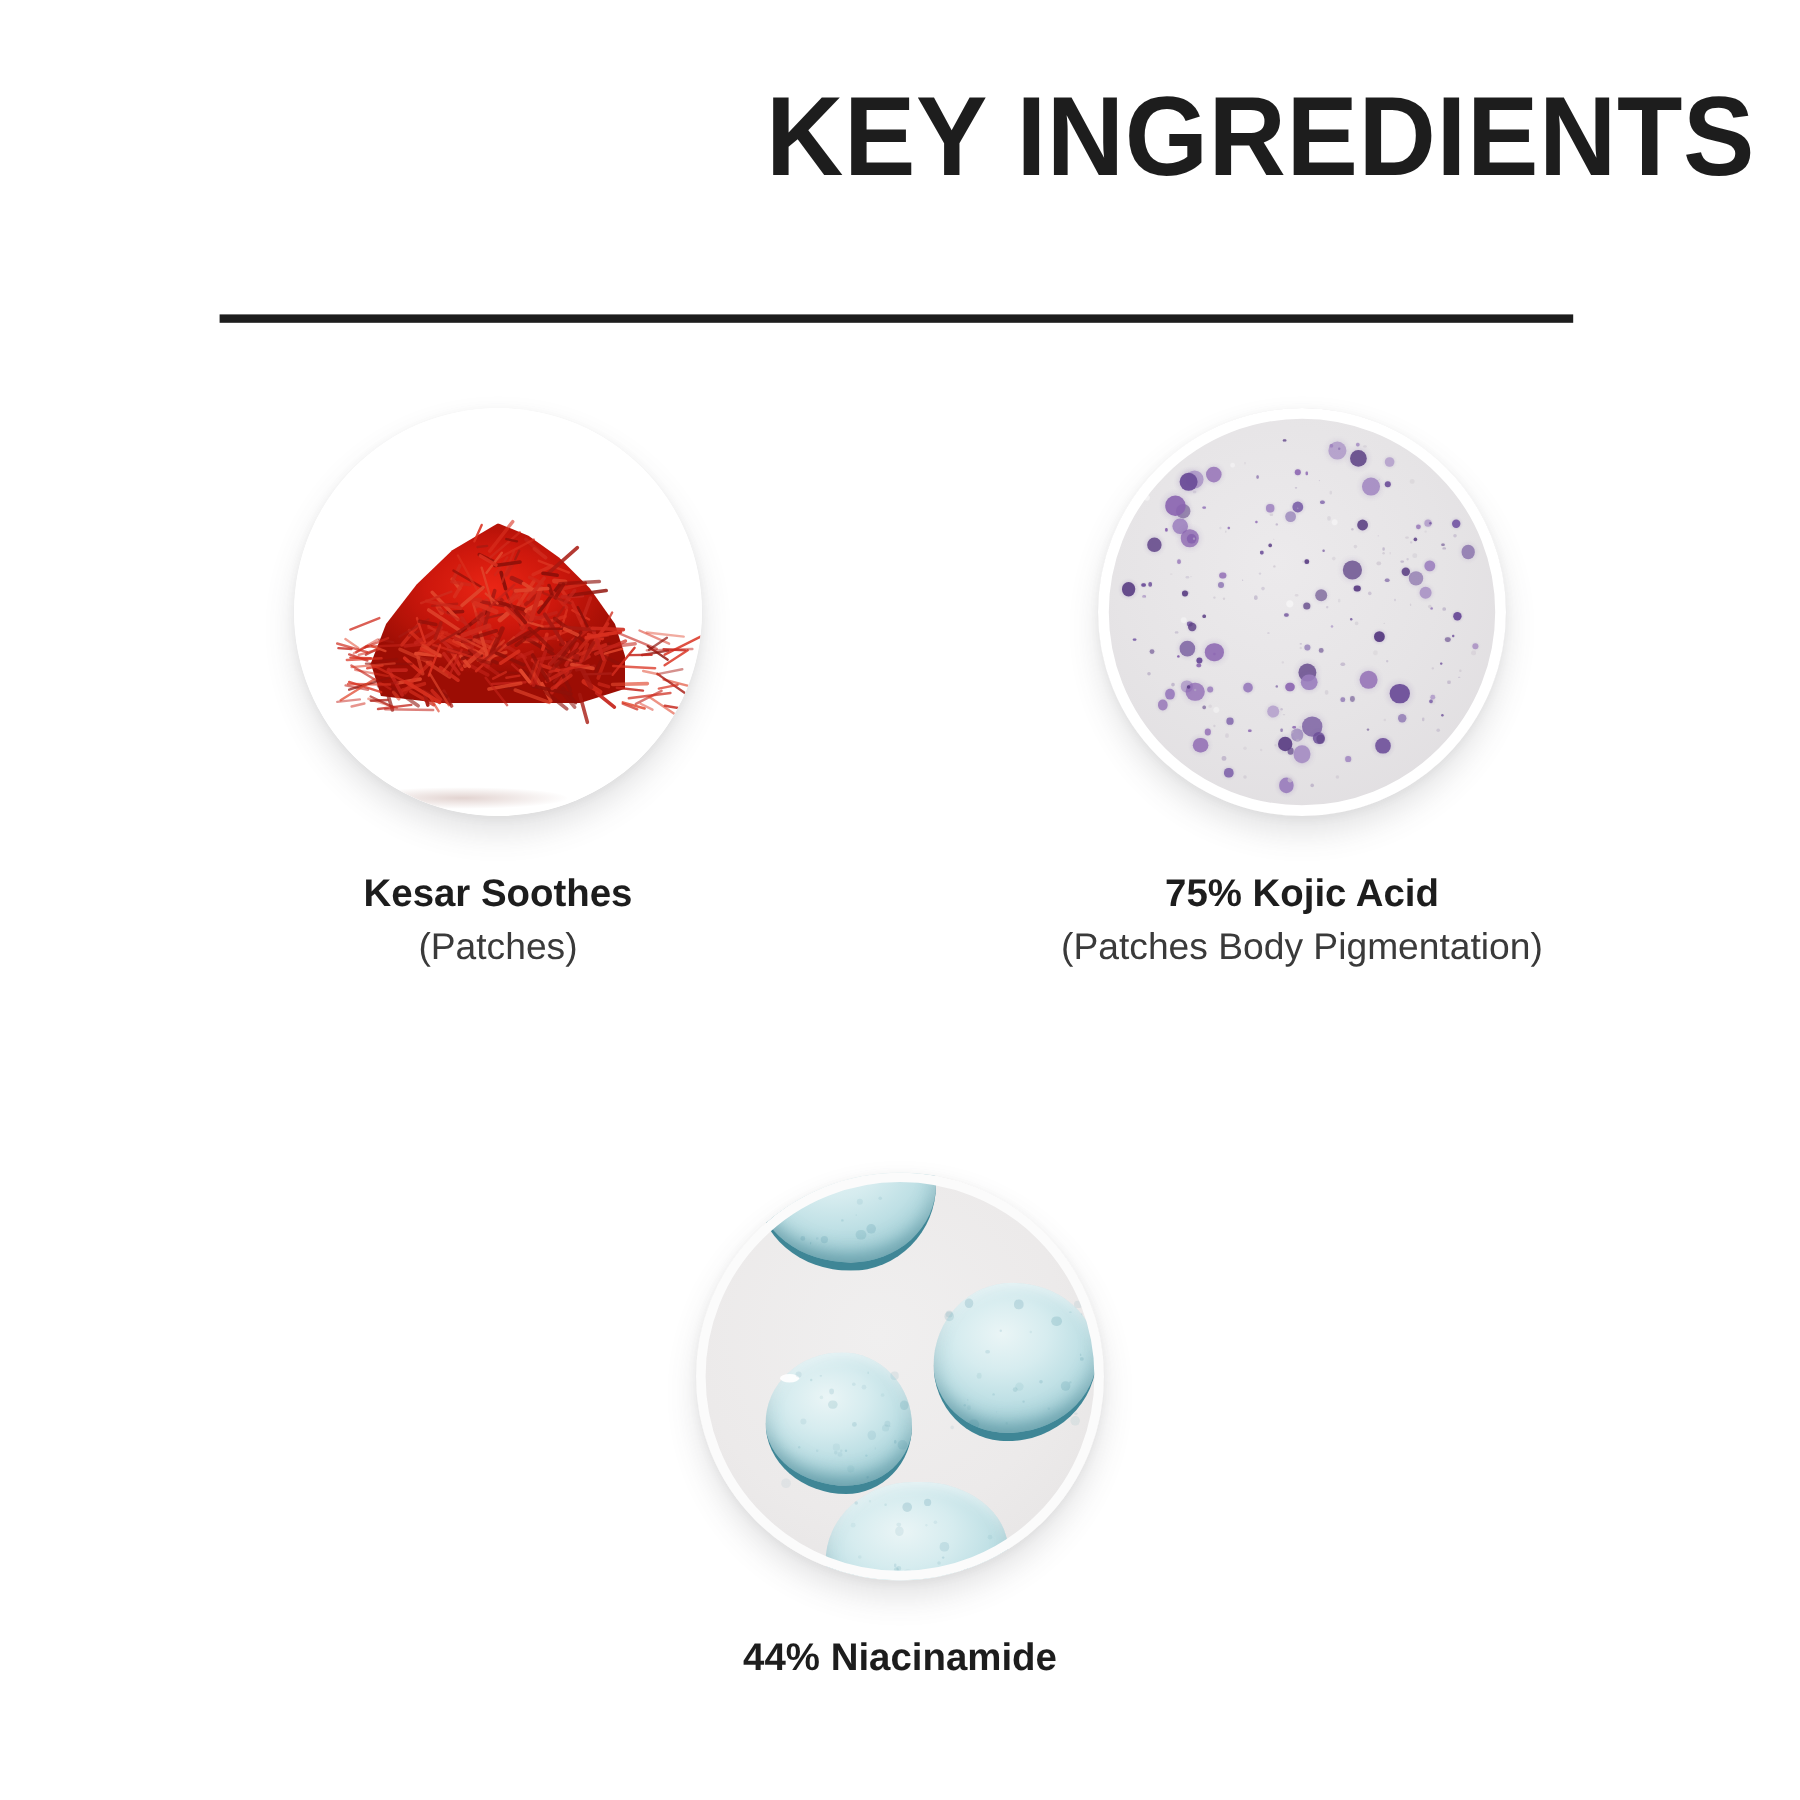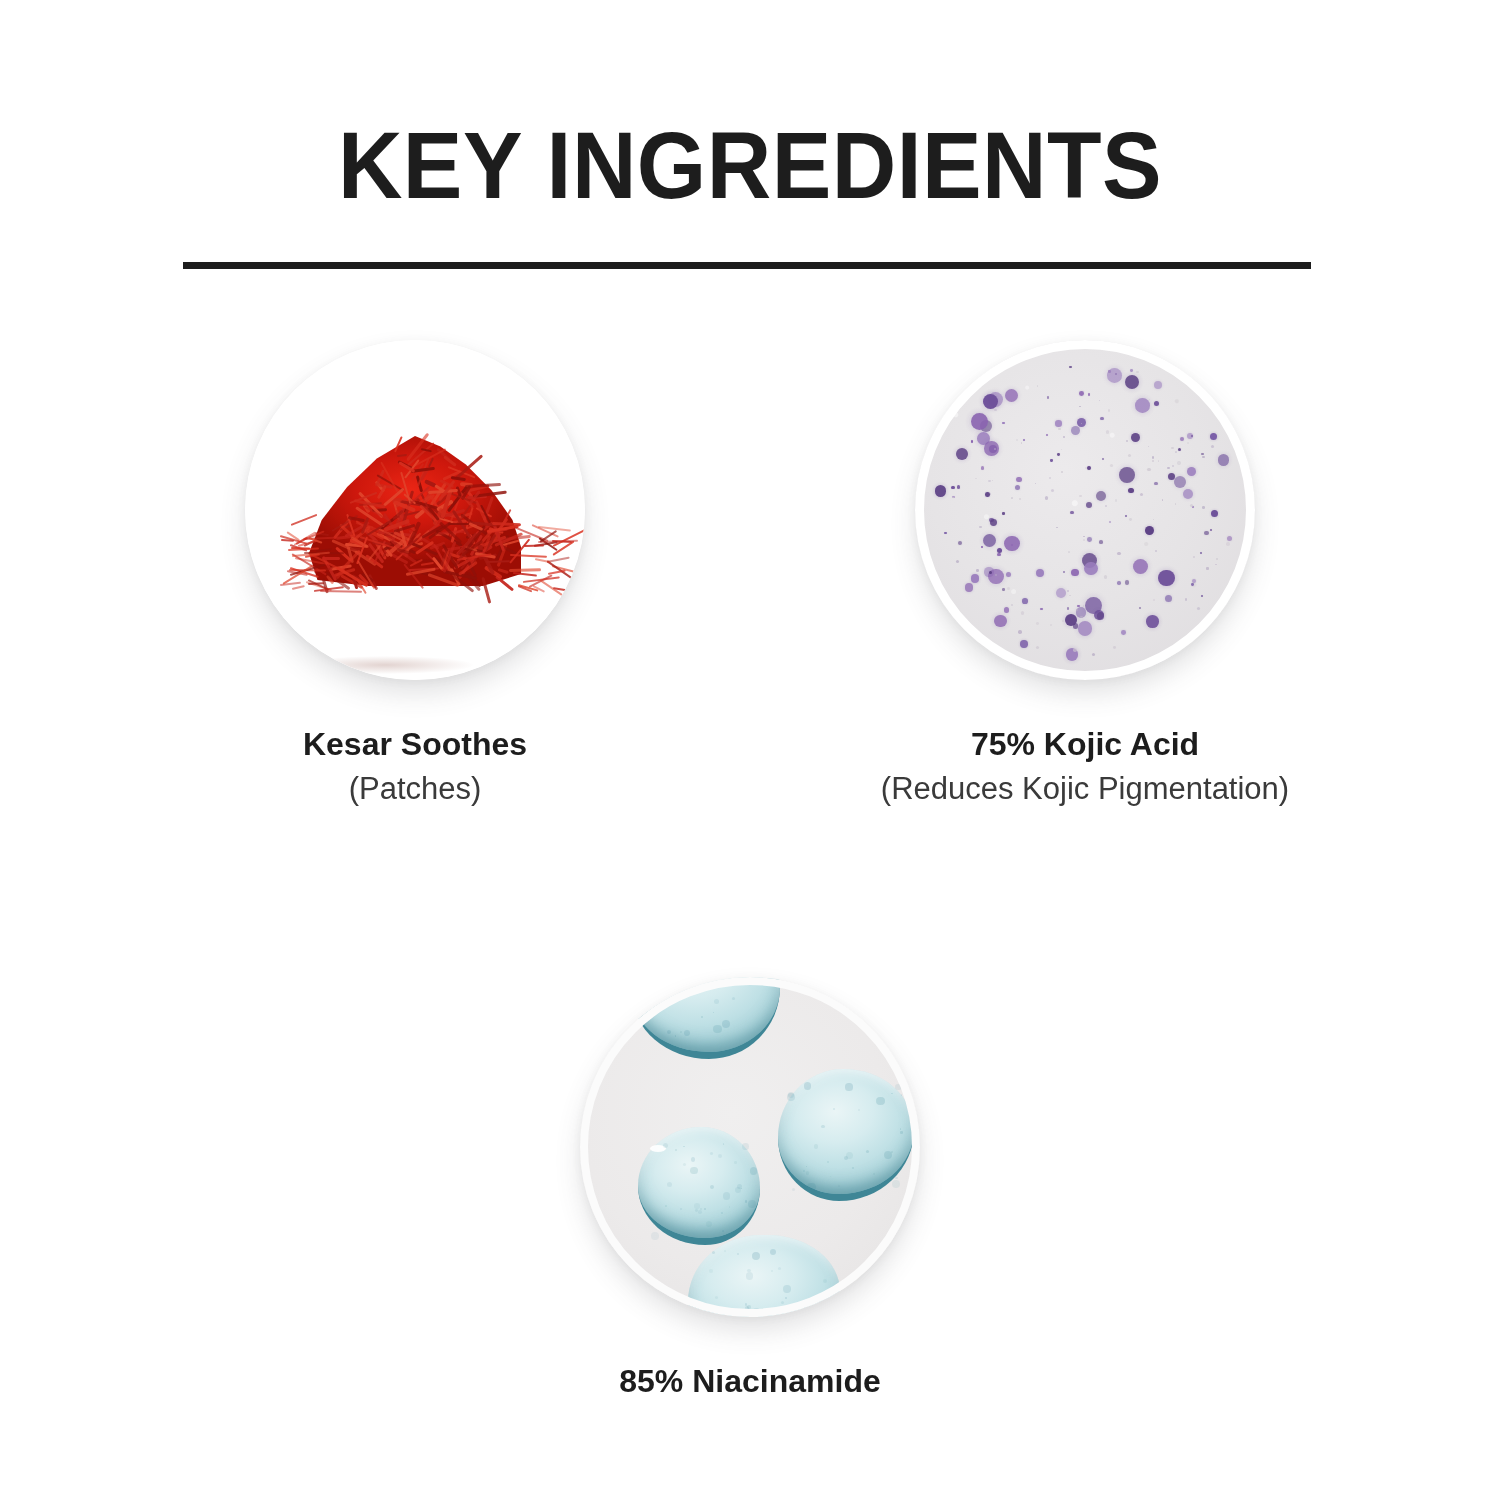--- a/index.html
+++ b/index.html
@@ -17,22 +17,22 @@
     width: 1500px;
     height: 1500px;
     background: #ffffff;
   }
 
   
   .header {
     position: absolute;
     left: 0; top: 0;
     width: 1500px;
-    padding-top: 118px;
-    text-align: center;
+    padding-top: 66px;
+    text-align: right;
   }
 
   .page-title {
     font-family: "Liberation Sans", sans-serif;
     font-size: 94px;
     font-weight: 700;
     letter-spacing: 0.5px;
     line-height: 1.02;
     color: #1d1d1d;
     transform: scaleX(0.95);
@@ -832,21 +832,21 @@
                   <div class="dot" style="left: 164.067px; top: 154.602px; width: 2.81103px; height: 2.81103px; background: rgb(207, 201, 210); opacity: 0.53;"></div>
                   <div class="dot" style="left: 224.963px; top: 152.509px; width: 3.33128px; height: 3.33128px; background: rgb(185, 174, 198); opacity: 0.59;"></div>
                   <div class="dot" style="left: 91.789px; top: 247.377px; width: 3.03434px; height: 3.03434px; background: rgb(207, 201, 210); opacity: 0.46;"></div>
                 </div>
             </div>
             <div class="kojic-ring"></div>
           </div>
         </div>
         <div class="caption">
           <div class="caption-name">75% Kojic Acid</div>
-          <div class="caption-benefit">(Reduces Kojic Pigmentation)</div>
+          <div class="caption-benefit">(Patches Body Pigmentation)</div>
         </div>
       </div>
 
     </div>
 
     <div class="ing-row row-bottom">
 
       <div class="ingredient">
         <div class="swatch-wrap">
           <div class="swatch">
@@ -967,20 +967,20 @@
                   <div class="bubble" style="left: 167.407px; top: 328.547px; width: 3.36442px; height: 3.36442px; opacity: 0.5;"></div>
                   <div class="bubble" style="left: 131.996px; top: 274.21px; width: 3.15896px; height: 3.15896px; opacity: 0.57;"></div>
                   <div class="bubble" style="left: 239.202px; top: 323.439px; width: 1.59767px; height: 1.59767px; opacity: 0.59;"></div>
                   <div class="bubble" style="left: 204.591px; top: 319.802px; width: 2.91987px; height: 2.91987px; opacity: 0.65;"></div>
                 </div>
             </div>
             <div class="gel-ring"></div>
           </div>
         </div>
         <div class="caption">
-          <div class="caption-name">85% Niacinamide</div>
+          <div class="caption-name">44% Niacinamide</div>
         </div>
       </div>
 
     </div>
 
   </div>
 </div>
 
 </body></html>

